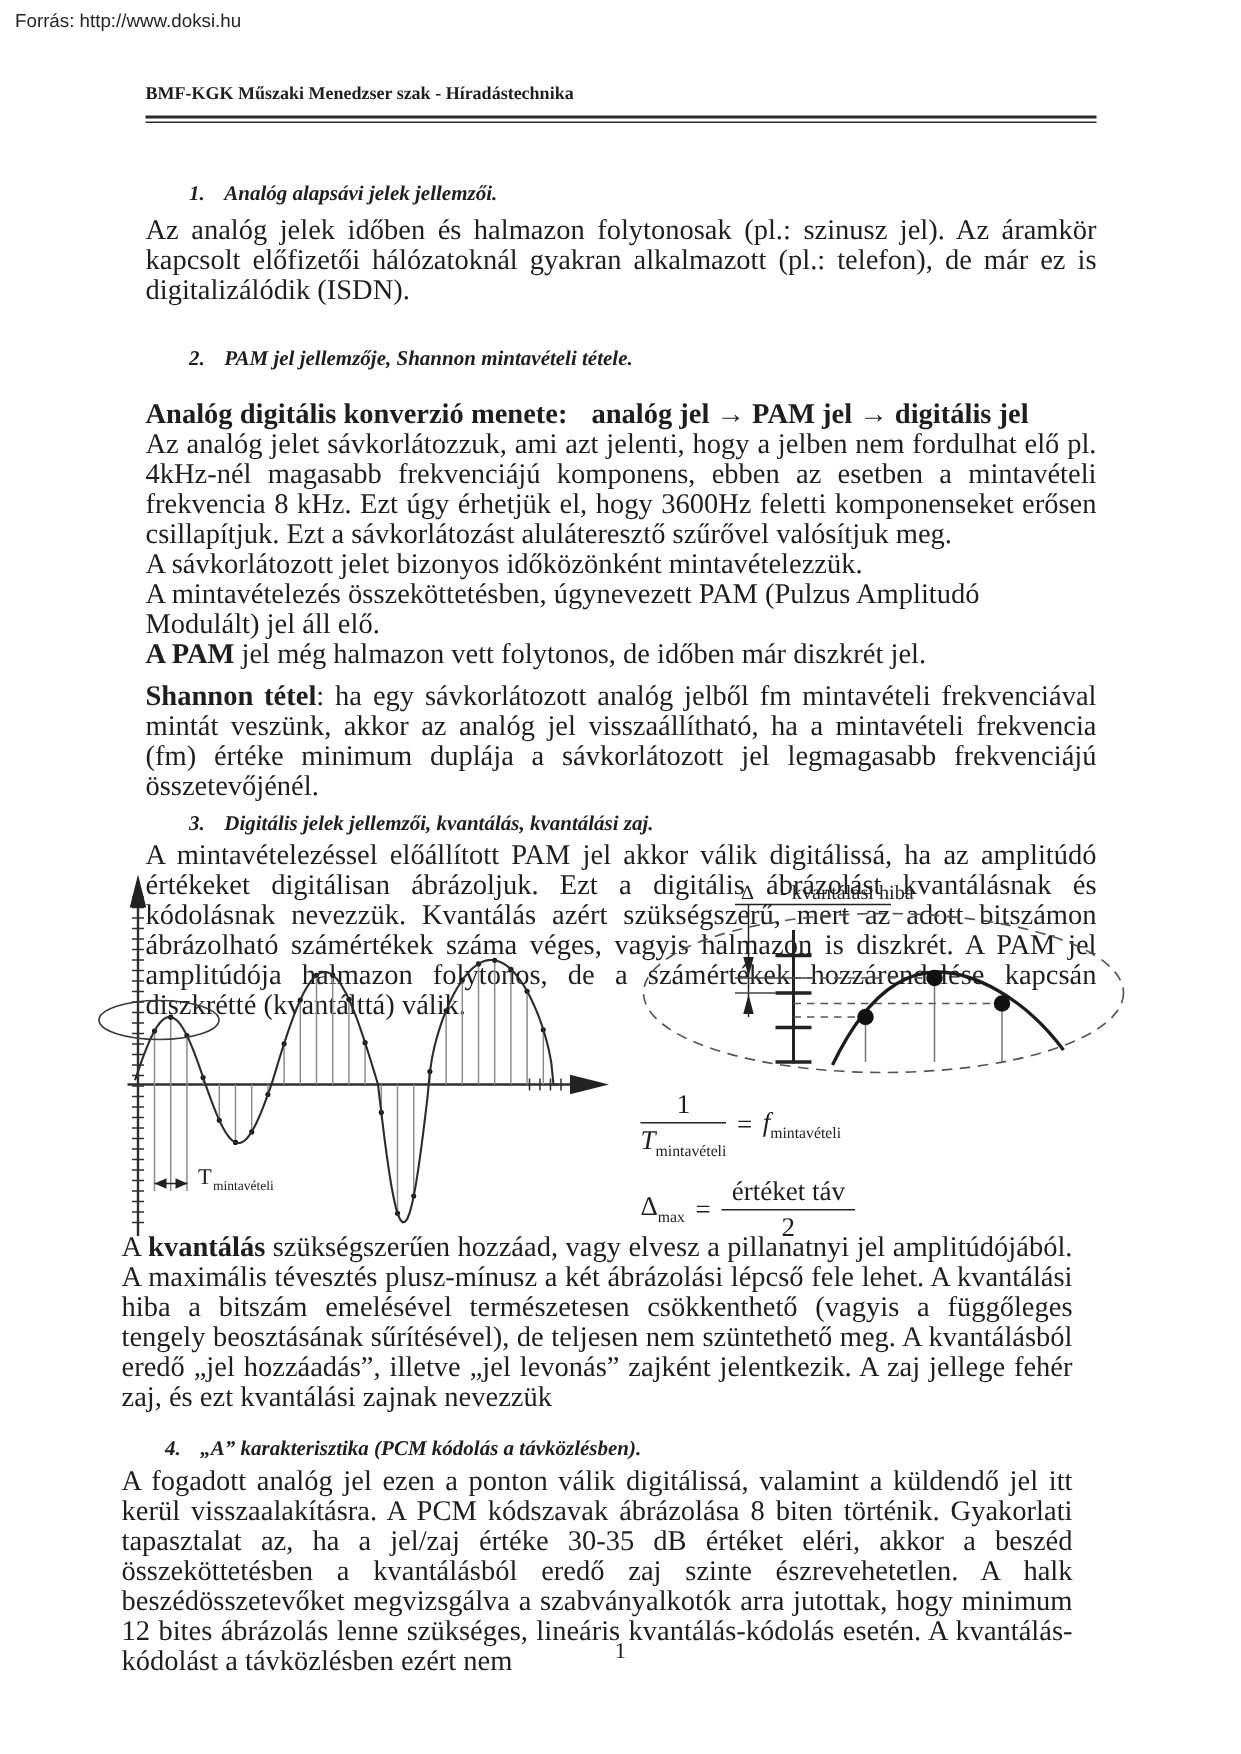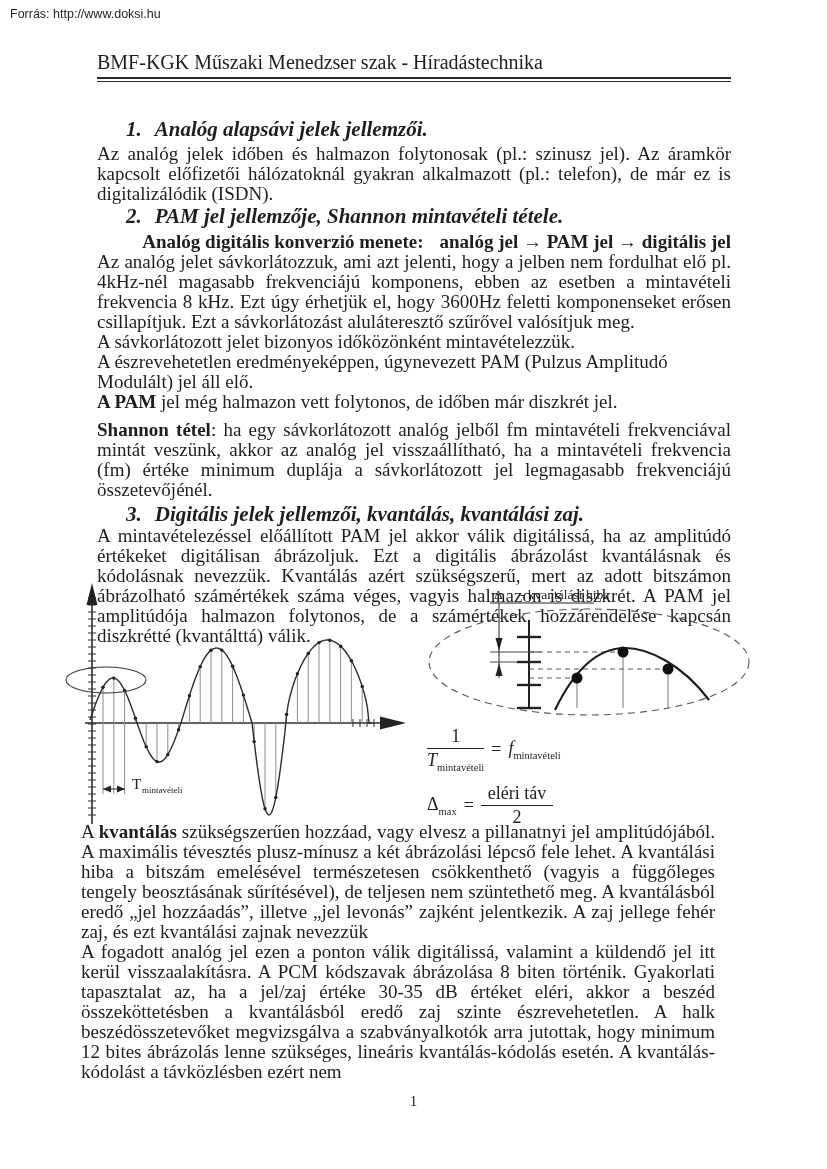--- a/index.html
+++ b/index.html
@@ -2,27 +2,27 @@
 <html><head>
 <meta charset="utf-8">
 <style>
   html,body{margin:0;padding:0;background:#fff;}
   .page{position:relative;width:827px;height:1169px;background:#ffffff;overflow:hidden;
         font-family:"Liberation Serif",serif;color:#1e1e1e;}
   .source{position:absolute;left:10px;top:7px;font-family:"Liberation Sans",sans-serif;
           font-size:12.5px;color:#252525;}
   .blockA{position:absolute;left:97px;top:52px;width:634px;}
   .blockB{position:absolute;left:81px;top:822px;width:634px;}
-  .hdr-title{font-size:20px;line-height:20px;}
+  .hdr-title{font-size:12px;line-height:20px;font-weight:bold;}
   .hdr-rule{margin-top:5px;height:2px;border-top:2px solid #2b2b2b;border-bottom:1px solid #2b2b2b;}
-  .sec{font-weight:bold;font-style:italic;font-size:21px;line-height:23px;padding-left:29px;}
+  .sec{font-weight:bold;font-style:italic;font-size:14px;line-height:23px;padding-left:29px;}
   .sec .num{margin-right:13px;}
   p{margin:0;font-size:19px;line-height:20px;text-align:justify;}
   .line{text-align:left;}
-  .h1m{margin-top:36px;} .p1m{margin-top:3px;} .h2m{margin-top:1px;} .convm{margin-top:4px;text-align:right;}
+  .h1m{margin-top:36px;} .p1m{margin-top:3px;} .h2m{margin-top:24px;} .convm{margin-top:16px;}
   .shanm{margin-top:8px;} .h3m{margin-top:3px;} .h4m{margin-top:13px;}
   .bold{font-weight:bold;}
   .conv-gap{display:inline-block;width:16px;}
   .figs{position:absolute;left:0;top:0;width:827px;height:0;}
   .wavesvg{position:absolute;left:57px;top:578px;}
   .quantsvg{position:absolute;left:420px;top:582px;}
   .formulas{position:absolute;left:427px;top:726px;width:230px;font-size:18px;}
   .formula{display:flex;align-items:center;gap:7px;}
   .f2m{margin-top:10px;}
   .frac{display:inline-block;text-align:center;vertical-align:middle;}
@@ -44,21 +44,21 @@
     <div class="hdr-title">BMF-KGK Műszaki Menedzser szak - Híradástechnika</div>
     <div class="hdr-rule"></div>
 
     <div class="sec h1m"><span class="num">1.</span><span>Analóg alapsávi jelek jellemzői.</span></div>
     <p class="p1m">Az analóg jelek időben és halmazon folytonosak (pl.: szinusz jel).  Az áramkör kapcsolt előfizetői hálózatoknál gyakran alkalmazott (pl.: telefon), de már ez is digitalizálódik (ISDN).</p>
 
     <div class="sec h2m"><span class="num">2.</span><span>PAM jel jellemzője, Shannon mintavételi tétele.</span></div>
     <p class="line convm"><span class="bold">Analóg digitális konverzió menete:</span><span class="conv-gap"></span><span class="bold">analóg jel → PAM jel → digitális jel</span></p>
     <p>Az analóg jelet sávkorlátozzuk, ami azt jelenti, hogy a jelben nem fordulhat elő pl. 4kHz-nél magasabb frekvenciájú komponens, ebben az esetben a mintavételi frekvencia 8 kHz. Ezt úgy érhetjük el, hogy 3600Hz feletti komponenseket erősen csillapítjuk. Ezt a sávkorlátozást aluláteresztő szűrővel valósítjuk meg.</p>
     <p class="line">A sávkorlátozott jelet bizonyos időközönként mintavételezzük.</p>
-    <p class="line">A észrevehetetlen eredményeképpen, úgynevezett PAM (Pulzus Amplitudó Modulált) jel áll elő.</p>
+    <p class="line">A mintavételezés összeköttetésben, úgynevezett PAM (Pulzus Amplitudó Modulált) jel áll elő.</p>
     <p class="line"><span class="bold">A PAM</span><span> jel még halmazon vett folytonos, de időben már diszkrét jel.</span></p>
     <p class="shanm"><span class="bold">Shannon tétel</span><span>: ha egy sávkorlátozott analóg jelből fm mintavételi frekvenciával mintát veszünk, akkor az analóg jel visszaállítható, ha a mintavételi frekvencia (fm) értéke minimum duplája a sávkorlátozott jel legmagasabb frekvenciájú összetevőjénél.</span></p>
 
     <div class="sec h3m"><span class="num">3.</span><span>Digitális jelek jellemzői, kvantálás, kvantálási zaj.</span></div>
     <p>A mintavételezéssel előállított PAM jel akkor válik digitálissá, ha az amplitúdó értékeket digitálisan ábrázoljuk. Ezt a digitális ábrázolást kvantálásnak és kódolásnak nevezzük. Kvantálás azért szükségszerű, mert az adott bitszámon ábrázolható számértékek száma véges, vagyis halmazon is diszkrét. A PAM jel amplitúdója halmazon folytonos, de a számértékek hozzárendelése kapcsán diszkrétté (kvantálttá) válik.</p>
   </div>
 
   <div class="figs">
 
     <svg class="wavesvg" id="wavefig" width="350" height="250" viewBox="0 0 350 250">
@@ -219,27 +219,28 @@
           <span class="fn">1</span>
           <span class="fd"><i>T</i><sub>mintavételi</sub></span>
         </span>
         <span>=</span>
         <span><i>f</i><sub>mintavételi</sub></span>
       </div>
       <div class="formula f2m">
         <span><span>Δ</span><sub>max</sub></span>
         <span>=</span>
         <span class="frac">
-          <span class="fn">eléri táv</span>
+          <span class="fn">értéket táv</span>
           <span class="fd">2</span>
         </span>
       </div>
     </div>
   </div>
 
   <div class="blockB">
     <p><span>A </span><span class="bold">kvantálás</span><span> szükségszerűen hozzáad, vagy elvesz a pillanatnyi jel amplitúdójából. A maximális tévesztés plusz-mínusz a két ábrázolási lépcső fele lehet. A kvantálási hiba a bitszám emelésével természetesen csökkenthető (vagyis a függőleges tengely beosztásának sűrítésével), de teljesen nem szüntethető meg. A kvantálásból eredő „jel hozzáadás”, illetve „jel levonás” zajként jelentkezik. A zaj jellege fehér zaj, és ezt kvantálási zajnak nevezzük</span></p>
 
+    <div class="sec h4m"><span class="num">4.</span><span>„A” karakterisztika (PCM kódolás a távközlésben).</span></div>
     <p>A fogadott analóg jel ezen a ponton válik digitálissá, valamint a küldendő jel itt kerül visszaalakításra. A PCM kódszavak ábrázolása 8 biten történik. Gyakorlati tapasztalat az, ha a jel/zaj értéke 30-35 dB értéket eléri, akkor a beszéd összeköttetésben a kvantálásból eredő zaj szinte észrevehetetlen. A halk beszédösszetevőket megvizsgálva a szabványalkotók arra jutottak, hogy minimum 12 bites ábrázolás lenne szükséges, lineáris kvantálás-kódolás esetén. A kvantálás-kódolást a távközlésben ezért nem</p>
   </div>
 
   <div class="pageno">1</div>
 </div>
 
 </body></html>

